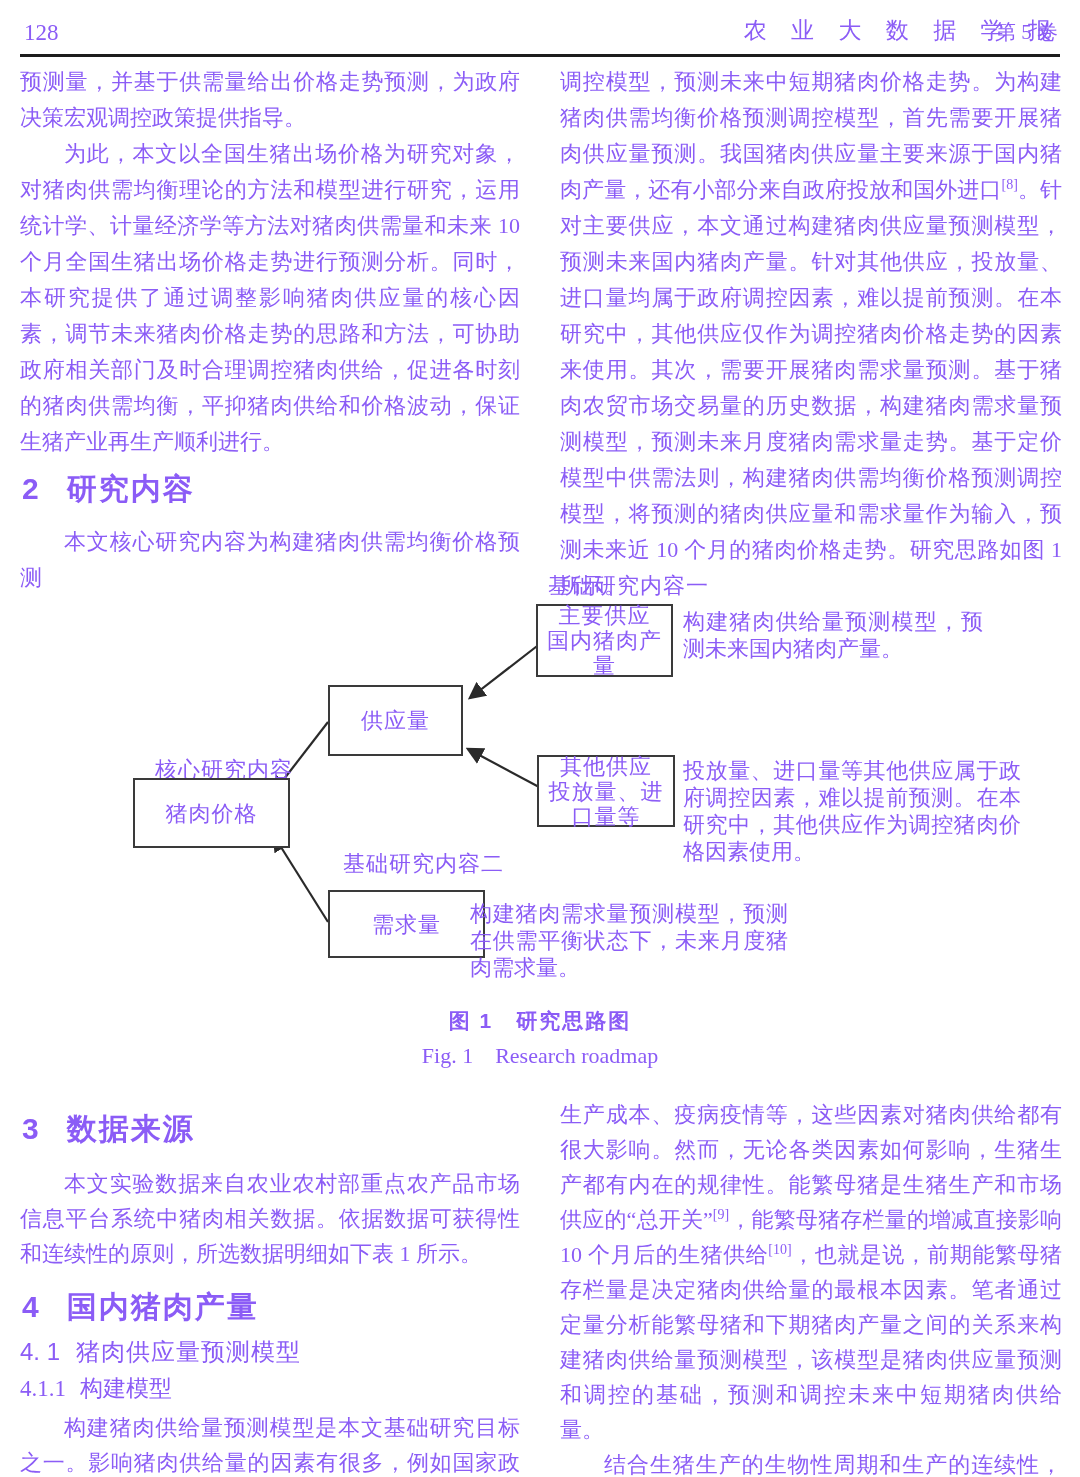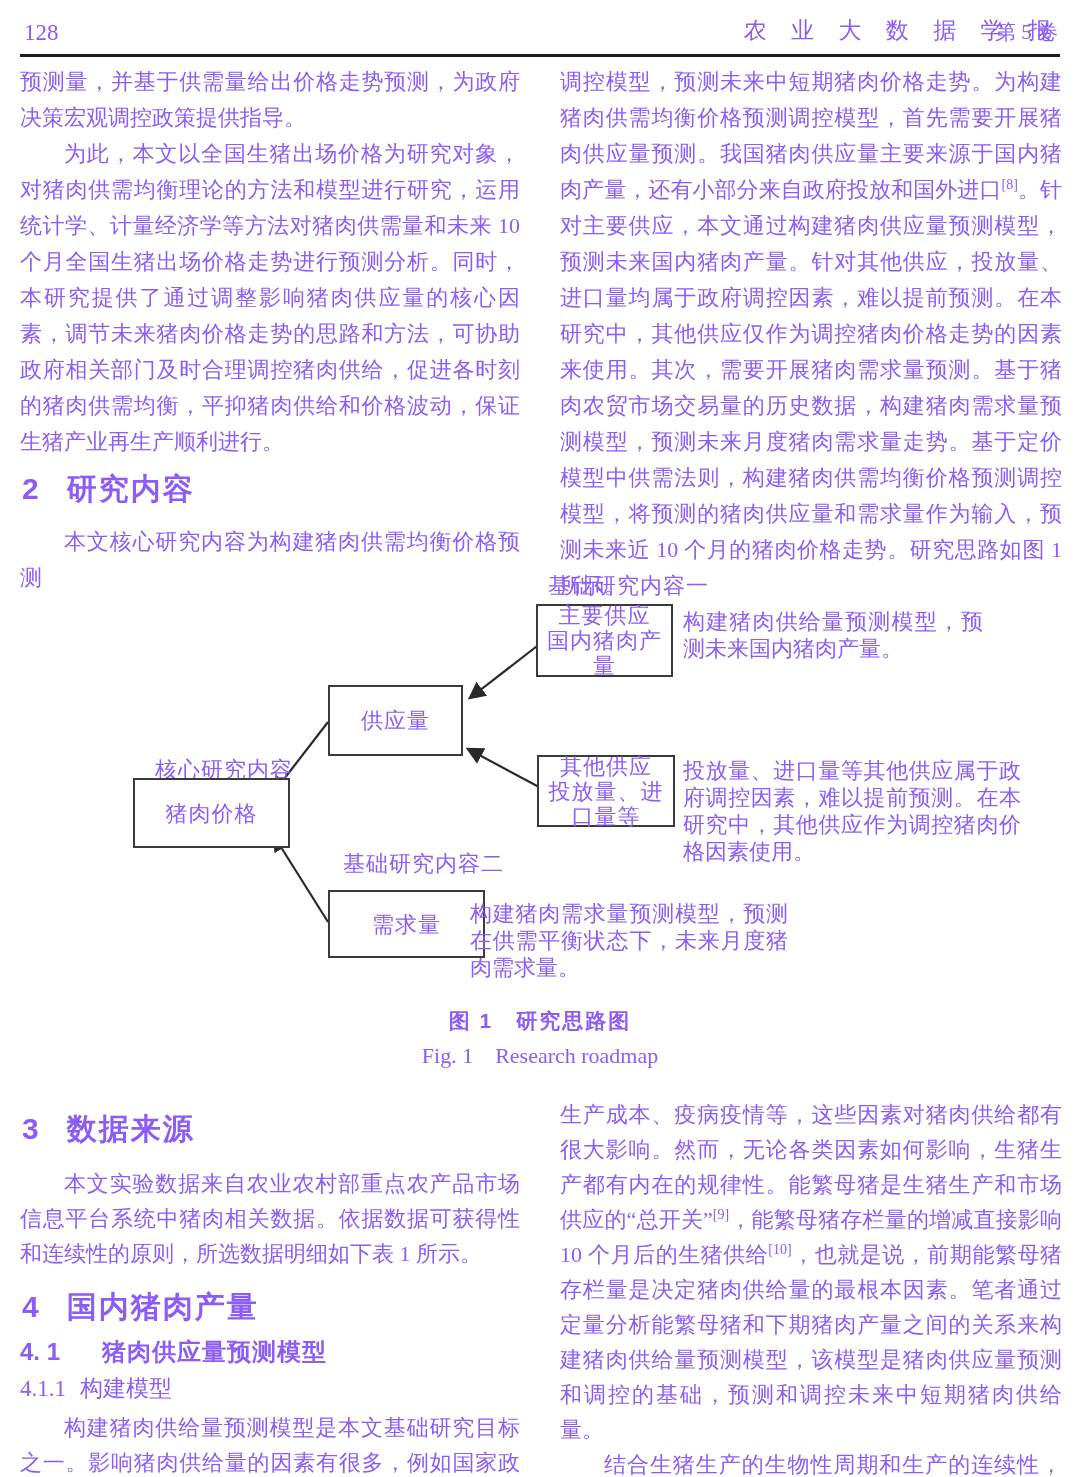--- a/index.html
+++ b/index.html
@@ -33,22 +33,22 @@
   .indent { text-indent:44px; }
   sup { font-size:14px; line-height:0; vertical-align:super; }
   
   .h1 {
     font-family:"Liberation Sans","DejaVu Sans",sans-serif; font-weight:bold;
     font-size:30px; line-height:38px; display:flex;
   }
   .h1 .num { margin-left:2px; }
   .h1 .ttl { margin-left:28px; letter-spacing:2px; }
   .h2 {
-    font-family:"Liberation Sans","DejaVu Sans",sans-serif; font-weight:bold;
-    font-size:24px; line-height:30px; display:flex;gap:26px;
+    font-family:"Liberation Sans","DejaVu Sans",sans-serif; font-weight:normal;
+    font-size:24px; line-height:30px; display:flex;
   }
   .h2 .ttl { margin-left:16px; letter-spacing:1px; }
   .h3 { font-size:23px; line-height:29px; display:flex; font-weight:normal; }
   .h3 .ttl { margin-left:14px; }
   .sp-a { margin-top:10px; margin-bottom:16px; }      
   .sp-b { margin-top:4px;  margin-bottom:18px; }      
   .sp-c { margin-top:17px; margin-bottom:11px; }      
   .sp-d { margin-bottom:7px; }                        
   .sp-e { margin-bottom:7px; }                        
   

